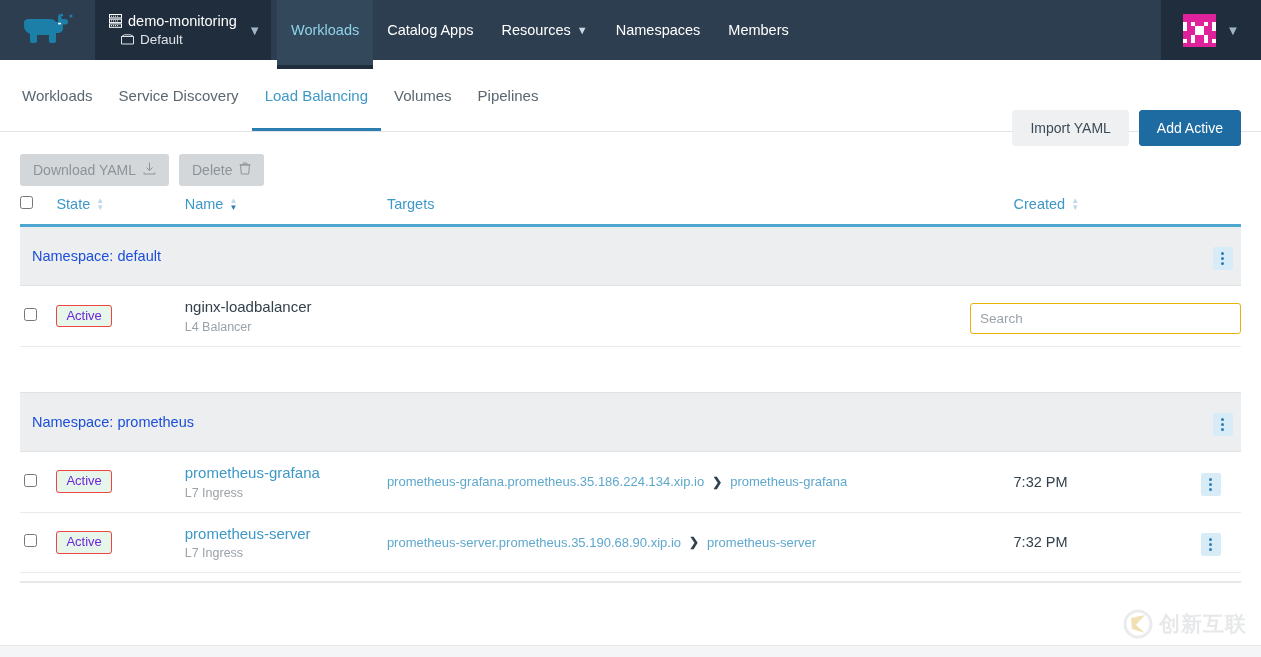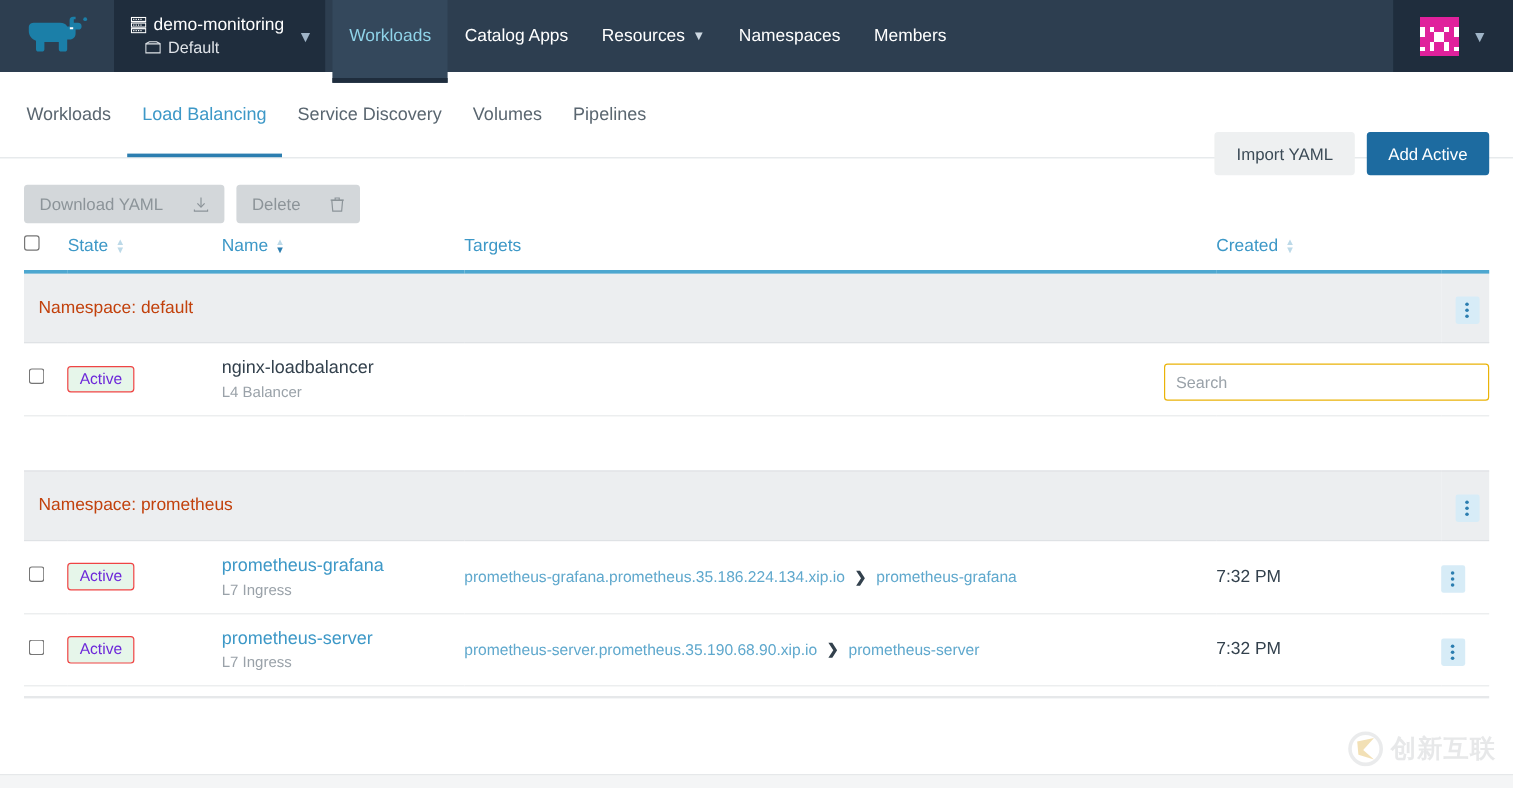--- a/index.html
+++ b/index.html
@@ -137,21 +137,21 @@
     display: flex; align-items: center;
     padding: 18px 20px 0 20px;
     position: relative;
     height: 58px;
   }
   .btn-disabled {
     background: #d3d7da;
     color: #8c9499;
     border-color: #d3d7da;
     cursor: default;
-    display: inline-flex; align-items: center; gap: 25px;
+    display: inline-flex; gap: 7px;
     font-size: 14px;
     border-radius: 3px;
     padding: 8px 13px;
     margin-right: 10px;
   }
   .btn-disabled svg { display: block; }
   .search-input {
     position: absolute;
     right: 20px; top: 171px;
     width: 271px; height: 31px;
@@ -193,21 +193,21 @@
 
   input[type=checkbox] {
     width: 13px; height: 13px;
     margin: 0;
     cursor: pointer;
   }
 
   .ns-row td {
     background: #eceef0;
     font-size: 14.5px;
-    color: #c2410c;
+    color: #1d4ed8;
     padding: 15px 0 15px 12px;
     border-bottom: 1px solid #dfe2e5;
     border-top: 1px solid #dfe2e5;
   }
   .ns-row td.menu-cell { padding-right: 4px; }
 
   .data-row td {
     padding: 12px 0;
     border-bottom: 1px solid #e8eaec;
     vertical-align: middle;
@@ -346,25 +346,25 @@
     </svg>
     <span class="chev">▼</span>
   </div>
 </div>
 
 <div class="subhead">
   <div class="tabs">
     <div class="tab">
       <span>Workloads</span>
     </div>
+    <div class="tab">
+      <span>Service Discovery</span>
+    </div>
     <div class="tab active">
       <span>Load Balancing</span>
-    </div>
-    <div class="tab">
-      <span>Service Discovery</span>
     </div>
     <div class="tab">
       <span>Volumes</span>
     </div>
     <div class="tab">
       <span>Pipelines</span>
     </div>
   </div>
 </div>
 

